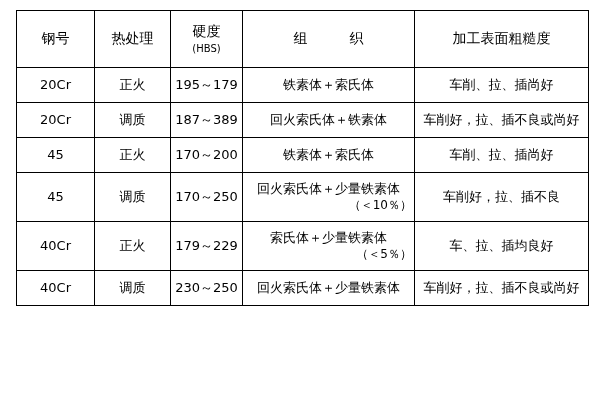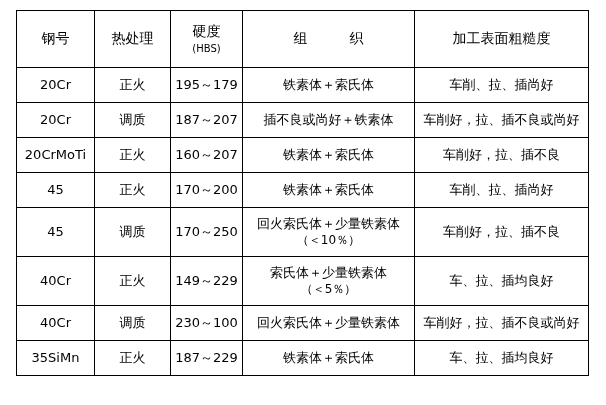--- a/index.html
+++ b/index.html
@@ -56,20 +56,21 @@
   .hdr-spaced {
     letter-spacing: 14px;
     padding-left: 14px;
   }
   .cell-main {
     display: block;
   }
   .cell-sub {
     display: block;
     font-size: 12px;
+    text-align: right;
   }
   .row-tall td {
     height: 44px;
   }
   .row-normal td {
     height: 30px;
   }
   .nowrap { white-space: nowrap; }
 </style>
 </head>
@@ -102,30 +103,23 @@
       <tr class="row-normal">
         <td>20Cr</td>
         <td>正火</td>
         <td class="nowrap">195～179</td>
         <td>铁素体＋索氏体</td>
         <td>车削、拉、插尚好</td>
       </tr>
       <tr class="row-normal">
         <td>20Cr</td>
         <td>调质</td>
-        <td class="nowrap">187～207</td>
-        <td>插不良或尚好＋铁素体</td>
+        <td class="nowrap">187～389</td>
+        <td>回火索氏体＋铁素体</td>
         <td>车削好，拉、插不良或尚好</td>
-      </tr>
-      <tr class="row-normal">
-        <td>20CrMoTi</td>
-        <td>正火</td>
-        <td class="nowrap">160～207</td>
-        <td>铁素体＋索氏体</td>
-        <td>车削好，拉、插不良</td>
       </tr>
       <tr class="row-normal">
         <td>45</td>
         <td>正火</td>
         <td class="nowrap">170～200</td>
         <td>铁素体＋索氏体</td>
         <td>车削、拉、插尚好</td>
       </tr>
       <tr class="row-tall">
         <td>45</td>
@@ -133,36 +127,29 @@
         <td class="nowrap">170～250</td>
         <td>
           <span class="cell-main">回火索氏体＋少量铁素体</span>
           <span class="cell-sub">（＜10％）</span>
         </td>
         <td>车削好，拉、插不良</td>
       </tr>
       <tr class="row-tall">
         <td>40Cr</td>
         <td>正火</td>
-        <td class="nowrap">149～229</td>
+        <td class="nowrap">179～229</td>
         <td>
           <span class="cell-main">索氏体＋少量铁素体</span>
           <span class="cell-sub">（＜5％）</span>
         </td>
         <td>车、拉、插均良好</td>
       </tr>
       <tr class="row-normal">
         <td>40Cr</td>
         <td>调质</td>
-        <td class="nowrap">230～100</td>
+        <td class="nowrap">230～250</td>
         <td>回火索氏体＋少量铁素体</td>
         <td>车削好，拉、插不良或尚好</td>
-      </tr>
-      <tr class="row-normal">
-        <td>35SiMn</td>
-        <td>正火</td>
-        <td class="nowrap">187～229</td>
-        <td>铁素体＋索氏体</td>
-        <td>车、拉、插均良好</td>
       </tr>
     </tbody>
   </table>
 </div>
 
 </body></html>

